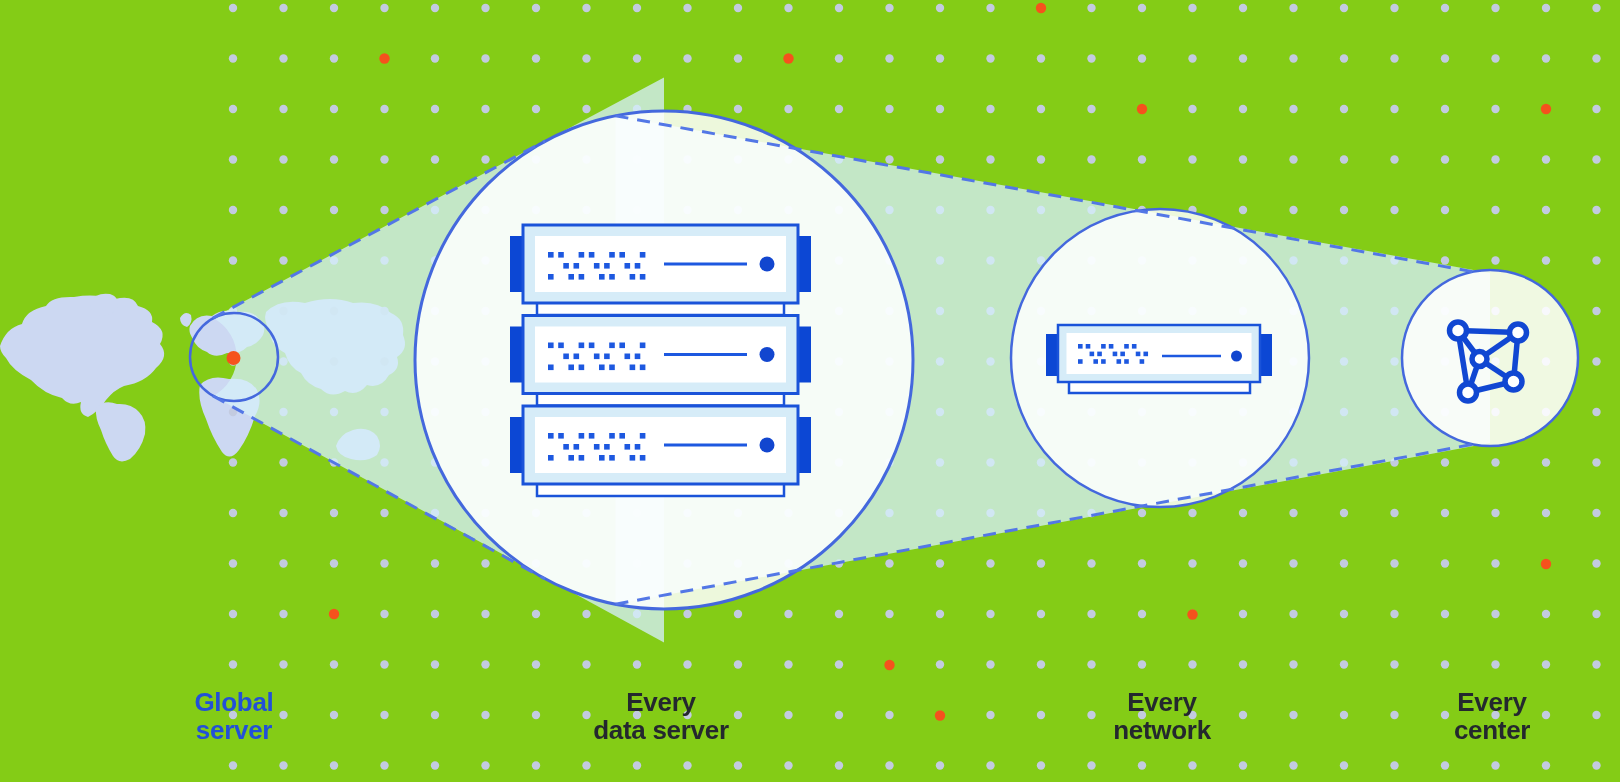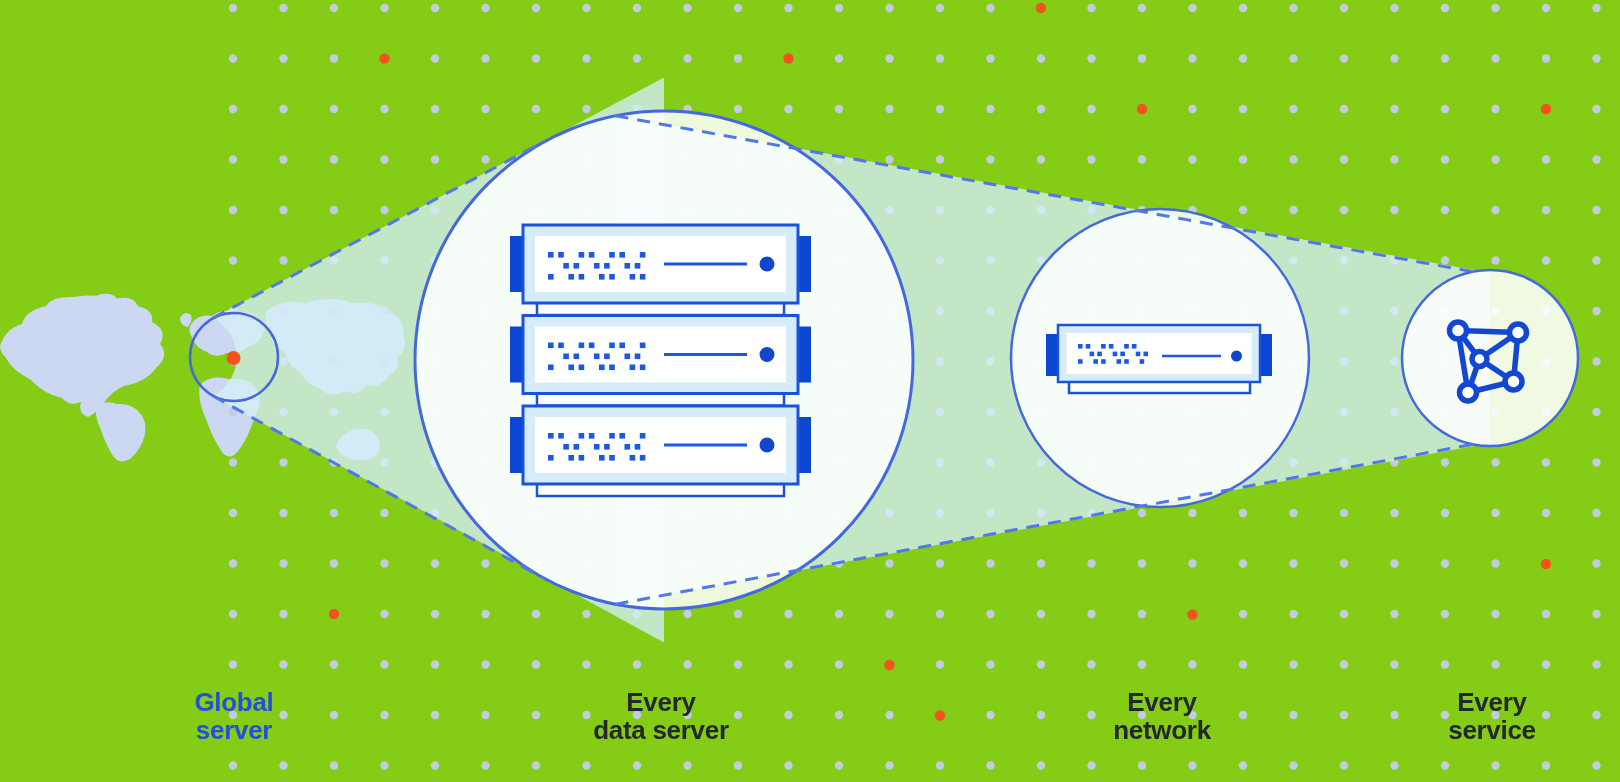--- a/index.html
+++ b/index.html
@@ -660,15 +660,15 @@
   <div class="caption" style="left:661px; top:688px;">
     <div>Every</div>
     <div>data server</div>
   </div>
   <div class="caption" style="left:1162px; top:688px;">
     <div>Every</div>
     <div>network</div>
   </div>
   <div class="caption" style="left:1492px; top:688px;">
     <div>Every</div>
-    <div>service</div>
+    <div>center</div>
   </div>
 </div>
 
 </body></html>

